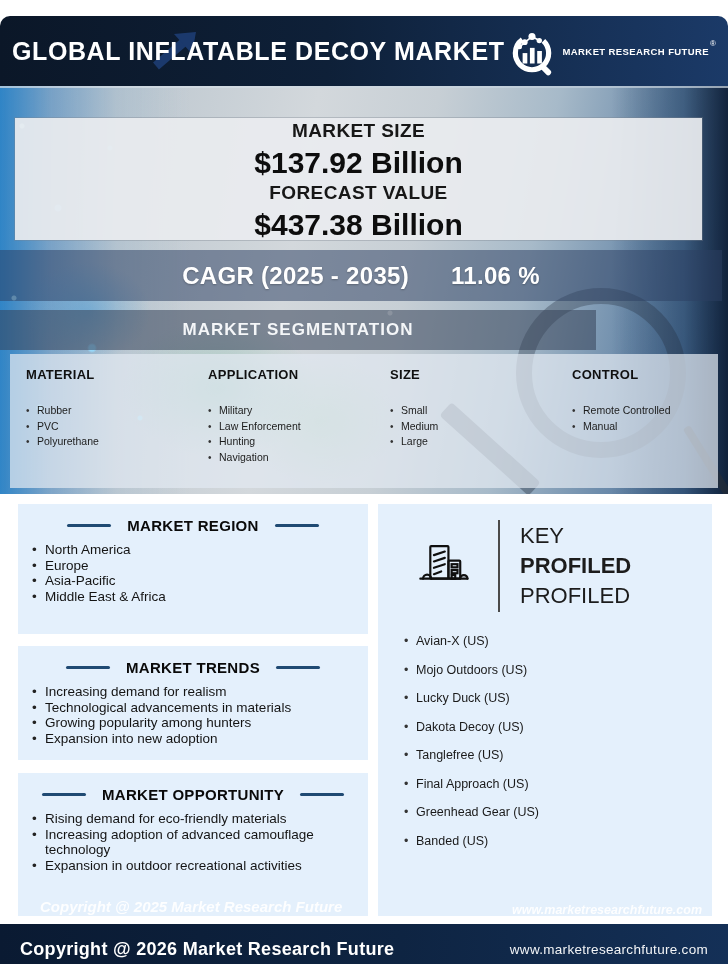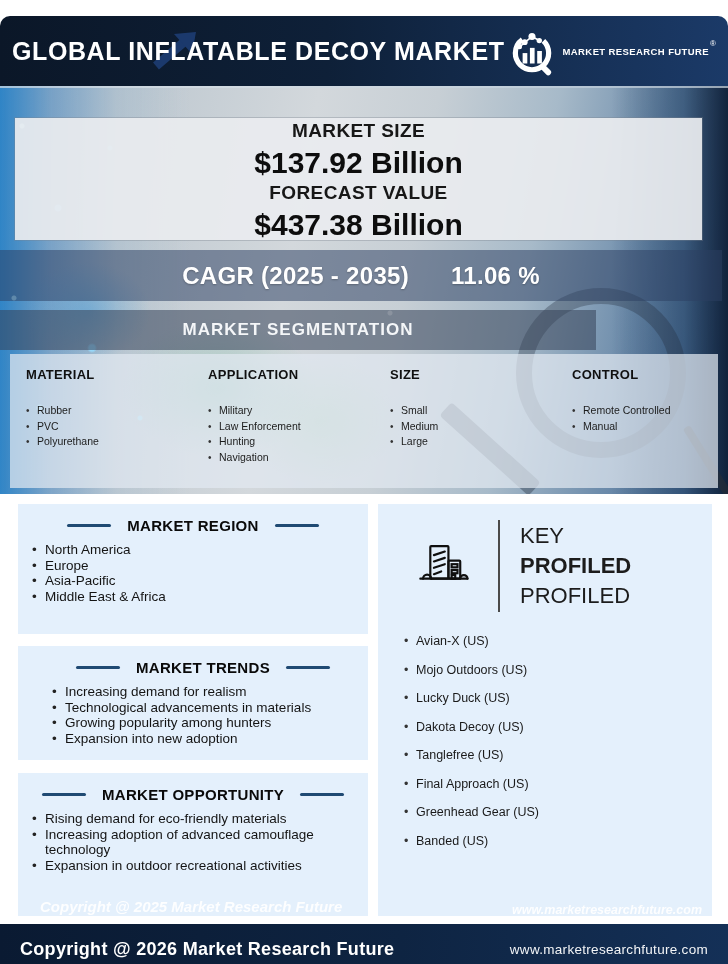--- a/index.html
+++ b/index.html
@@ -69,21 +69,21 @@
   .seg-col h3 { font-size:13px; font-weight:800; color:#101010; letter-spacing:.3px; }
   .seg-col ul { list-style:none; margin-top:21px; }
   .seg-col li { position:relative; font-size:10.5px; color:#1c1c1c; line-height:15.7px; padding-left:11px; }
   .seg-col li::before { content:"•"; position:absolute; left:0; top:0; color:#333; font-size:10px; }
 
   
   .content { position:absolute; left:0; top:478px; width:728px; height:430px; background:#ffffff; }
   .card { background:#e4f0fc; }
   .left-col { position:absolute; left:18px; top:10px; width:350px; }
   .card-region { height:130px; margin-bottom:12px; }
-  .card-trends { height:114px; margin-bottom:13px;padding-left:20px; }
+  .card-trends { height:114px; margin-bottom:13px; }
   .card-opportunity { height:143px; }
   .card-head { display:flex; align-items:center; justify-content:center; gap:16px; padding-top:13px; }
   .dash { width:44px; height:3px; background:#1f4a73; border-radius:2px; }
   .card-head h2 { font-size:15px; font-weight:800; color:#0a0a0a; letter-spacing:.3px; }
   .blist { list-style:none; margin:8px 0 0 14px; }
   .blist li { position:relative; font-size:13.5px; color:#141414; line-height:15.6px; padding-left:13px; }
   .blist li::before { content:"•"; position:absolute; left:0; top:0; color:#222; }
 
   .right-col { position:absolute; left:378px; top:10px; width:334px; height:412px; }
   .kc-head { display:flex; align-items:center; padding:16px 0 0 36px; }

